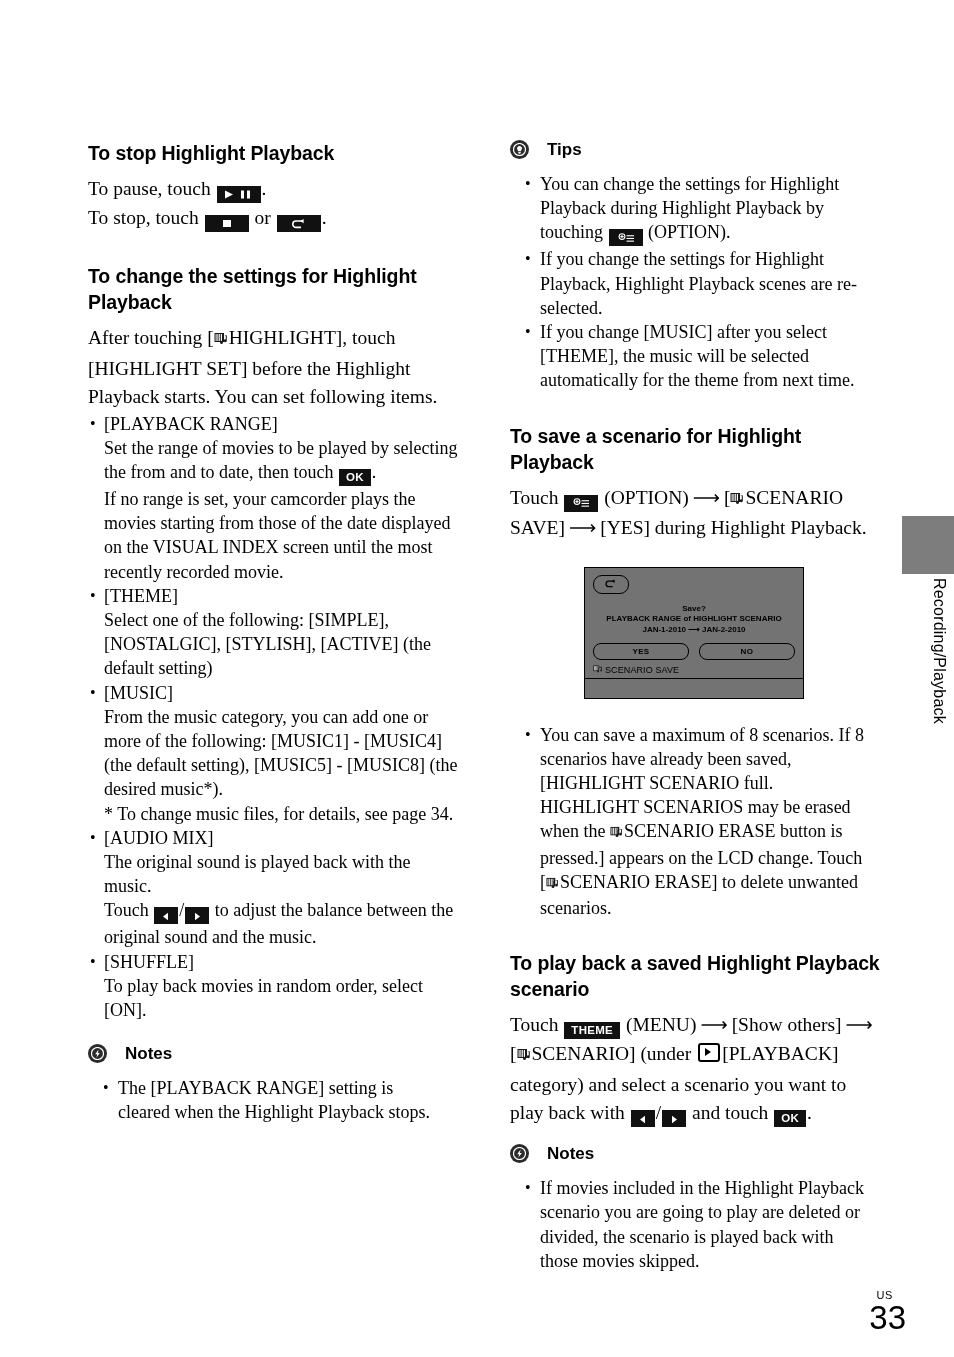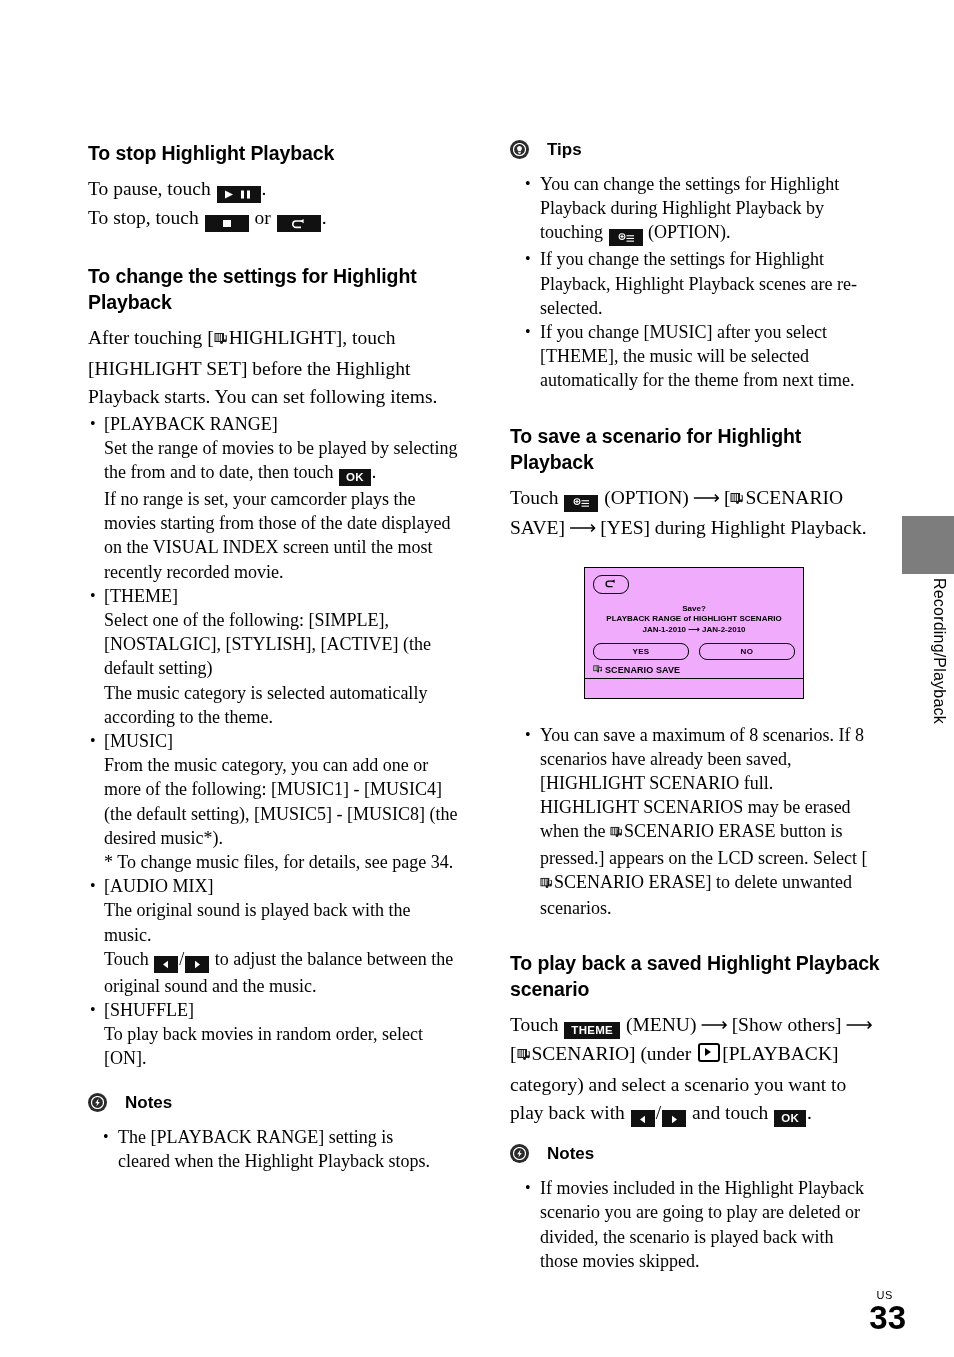--- a/index.html
+++ b/index.html
@@ -87,21 +87,21 @@
     border-left:6px solid #000;border-top:4px solid transparent;
     border-bottom:4px solid transparent;
   }
 
   .arrow{display:inline-block;margin:0 4px;font-size:19px;}
 
   
   .lcdwrap{margin:24px 0 0 74px;}
   .lcd{
     width:218px;height:130px;border:1.5px solid #000;
-    background:#f0abfc;position:relative;
+    background:#737373;position:relative;
   }
   .lcd-back{
     position:absolute;left:8px;top:7px;
     width:34px;height:17px;border:1.5px solid #000;border-radius:9px;
     display:flex;align-items:center;justify-content:center;
   }
   .lcd-msg{
     position:absolute;left:0;right:0;top:36px;text-align:center;
     font-family:"Liberation Sans", sans-serif;
     font-size:8px;line-height:10.5px;font-weight:600;color:#000;
@@ -114,21 +114,21 @@
   .lcd-btn{
     flex:1;height:15px;border:1.2px solid #000;border-radius:8px;
     display:flex;align-items:center;justify-content:center;
     font-family:"Liberation Sans", sans-serif;
     font-size:8px;font-weight:600;letter-spacing:0.4px;
   }
   .lcd-label{
     position:absolute;left:8px;top:96px;
     display:flex;align-items:center;gap:2px;
     font-family:"Liberation Sans", sans-serif;
-    font-size:9px;font-weight:700;letter-spacing:0.1px;
+    font-size:9px;font-weight:400;letter-spacing:0.1px;
   }
   .lcd-rule{
     position:absolute;left:0;right:0;top:110px;height:1.5px;background:#000;
   }
 
   
   .tab-block{
     position:absolute;right:0;top:516px;width:52px;height:58px;background:#7d7d7d;
   }
   .tab-text{
@@ -138,21 +138,21 @@
     writing-mode:vertical-rl;text-orientation:mixed;
     white-space:nowrap;
   }
 
   
   .folio{
     position:absolute;right:48px;bottom:22px;text-align:center;
     font-family:"Liberation Sans", sans-serif;
   }
   .folio .us{font-size:11px;letter-spacing:0.5px;display:block;line-height:12px;}
-  .folio .num{font-size:33px;line-height:34px;display:block;font-weight:700;margin-left:6px;}
+  .folio .num{font-size:33px;line-height:34px;display:block;font-weight:400;margin-left:6px;}
 
   .music-glyph{display:inline-block;vertical-align:-2px;margin-right:1px;}
 </style>
 </head>
 <body>
 
 <div class="page">
 
   <div class="col col-left">
 
@@ -210,21 +210,20 @@
           <span class="key">
             <span>OK</span>
           </span><span>.</span>
         </span>
         <span class="sub">If no range is set, your camcorder plays the movies starting from those of the date displayed on the VISUAL INDEX screen until the most recently recorded movie.</span>
       </li>
 
       <li>
         <span>[THEME]</span>
         <span class="sub">Select one of the following: [SIMPLE], [NOSTALGIC], [STYLISH], [ACTIVE] (the default setting)</span>
-        <span class="sub">The music category is selected automatically according to the theme.</span>
       </li>
 
       <li>
         <span>[MUSIC]</span>
         <span class="sub">From the music category, you can add one or more of the following: [MUSIC1] - [MUSIC4] (the default setting), [MUSIC5] - [MUSIC8] (the desired music*).</span>
         <span class="sub">* To change music files, for details, see page 34.</span>
       </li>
 
       <li>
         <span>[AUDIO MIX]</span>
@@ -374,21 +373,21 @@
           <svg width="13" height="13" viewBox="0 0 14 14">
             <rect x="0.5" y="1" width="9.5" height="9" fill="#1a1a1a"></rect>
             <g fill="#fff">
               <rect x="1.6" y="2" width="1" height="7"></rect>
               <rect x="3.4" y="2" width="1" height="7"></rect>
               <rect x="5.2" y="2" width="1" height="7"></rect>
               <rect x="7" y="2" width="1" height="7"></rect>
             </g>
             <path d="M9 3 L9 10.2 A1.5 1.5 0 1 1 8 9 L8 4.2 L12.8 3.3 L12.8 8.6 A1.5 1.5 0 1 1 11.8 7.4 L11.8 4.2Z" fill="#1a1a1a"></path>
           </svg>
-        </span><span>SCENARIO ERASE button is pressed.] appears on the LCD screen. Select</span>
+        </span><span>SCENARIO ERASE button is pressed.] appears on the LCD change. Touch</span>
         <span>[</span><span class="music-glyph">
           <svg width="13" height="13" viewBox="0 0 14 14">
             <rect x="0.5" y="1" width="9.5" height="9" fill="#1a1a1a"></rect>
             <g fill="#fff">
               <rect x="1.6" y="2" width="1" height="7"></rect>
               <rect x="3.4" y="2" width="1" height="7"></rect>
               <rect x="5.2" y="2" width="1" height="7"></rect>
               <rect x="7" y="2" width="1" height="7"></rect>
             </g>
             <path d="M9 3 L9 10.2 A1.5 1.5 0 1 1 8 9 L8 4.2 L12.8 3.3 L12.8 8.6 A1.5 1.5 0 1 1 11.8 7.4 L11.8 4.2Z" fill="#1a1a1a"></path>

